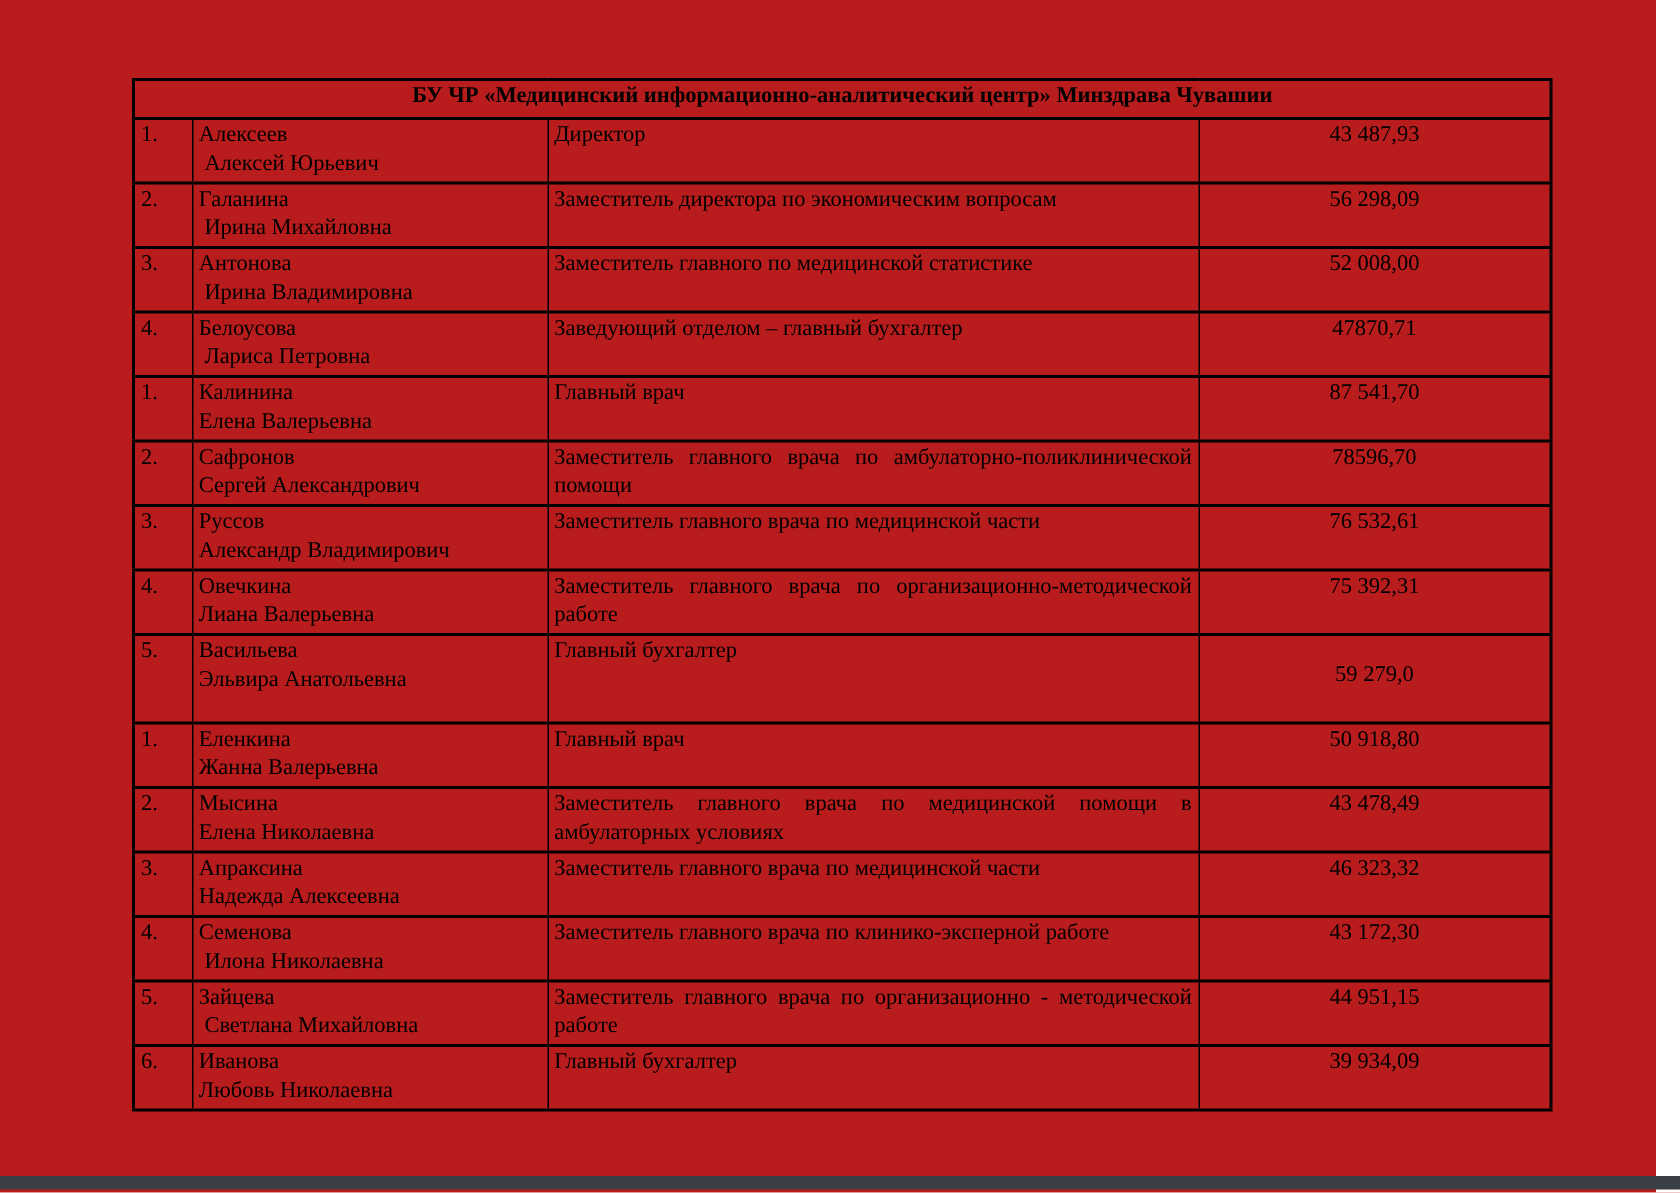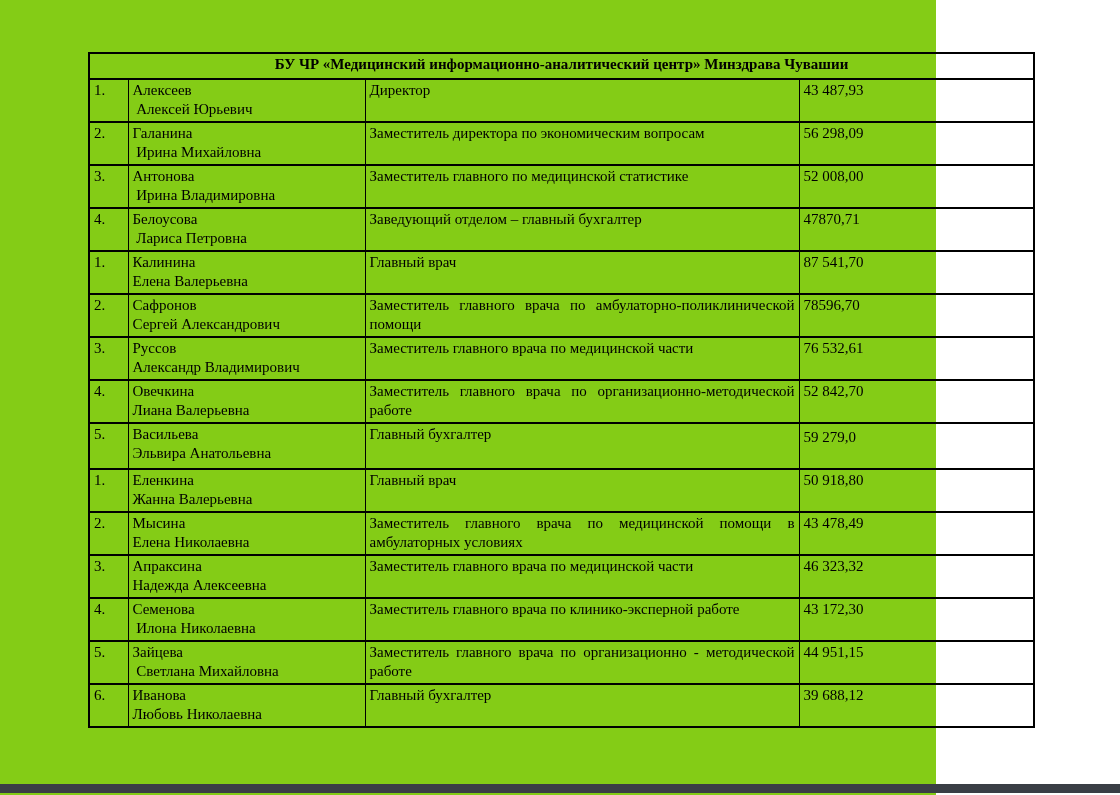--- a/index.html
+++ b/index.html
@@ -7,23 +7,23 @@
     padding: 0;
     background: #ffffff;
     width: 1120px;
     height: 795px;
     font-family: "Liberation Serif", "DejaVu Serif", serif;
     color: #000000;
     overflow: hidden;
   }
   .page {
     position: relative;
-    width: 936px;
+    width: 1104px;
     height: 795px;
-    background: #84cc16;
+    background: #b91c1c;
   }
   table.salary-table {
     position: absolute;
     left: 88px;
     top: 52px;
     width: 945px;
     border-collapse: collapse;
     table-layout: fixed;
     border: 2px solid #000;
   }
@@ -47,22 +47,22 @@
     text-align: center;
     font-weight: bold;
     padding: 1px 2px;
     height: 21px;
     vertical-align: middle;
   }
   tr.data-row td { height: 38px; }
   td.cell-num  { padding-left: 7px; }
   td.cell-name { padding-left: 8px; white-space: pre-wrap; }
   td.cell-pos  { padding-left: 8px; padding-right: 7px; text-align: justify; margin-top: 20px; }
-  td.cell-sal  { vertical-align: middle; }
-  td.cell-sal.valign-top { vertical-align: top; padding-top: 4px; }
+  td.cell-sal  { text-align: center; vertical-align: middle; }
+  td.cell-sal.valign-top { vertical-align: top; padding-top: 17px; }
 
   .page-edge-bar {
     position: absolute;
     left: 0;
     top: 784px;
     width: 1120px;
     height: 9px;
   }
 </style>
 </head>
@@ -128,21 +128,21 @@
     <td class="cell-name">Руссов
 Александр Владимирович</td>
     <td class="cell-pos">Заместитель главного врача по медицинской части</td>
     <td class="cell-sal">76 532,61</td>
   </tr>
         <tr class="data-row">
     <td class="cell-num">4.</td>
     <td class="cell-name">Овечкина
 Лиана Валерьевна</td>
     <td class="cell-pos">Заместитель главного врача по организационно-методической работе</td>
-    <td class="cell-sal">52 842,70</td>
+    <td class="cell-sal">75 392,31</td>
   </tr>
         <tr class="data-row">
     <td class="cell-num">5.</td>
     <td class="cell-name">Васильева
 Эльвира Анатольевна</td>
     <td class="cell-pos">Главный бухгалтер</td>
     <td class="cell-sal valign-top">59 279,0</td>
   </tr>
         <tr class="data-row">
     <td class="cell-num">1.</td>
@@ -177,20 +177,20 @@
     <td class="cell-name">Зайцева
  Светлана Михайловна</td>
     <td class="cell-pos">Заместитель главного врача по организационно - методической работе</td>
     <td class="cell-sal">44 951,15</td>
   </tr>
         <tr class="data-row">
     <td class="cell-num">6.</td>
     <td class="cell-name">Иванова
 Любовь Николаевна</td>
     <td class="cell-pos">Главный бухгалтер</td>
-    <td class="cell-sal">39 688,12</td>
+    <td class="cell-sal">39 934,09</td>
   </tr>
       </tbody>
   </table>
 
   <div class="page-edge-bar" style="background: rgb(58, 62, 69);"></div>
 
 </div>
 
 </body></html>

